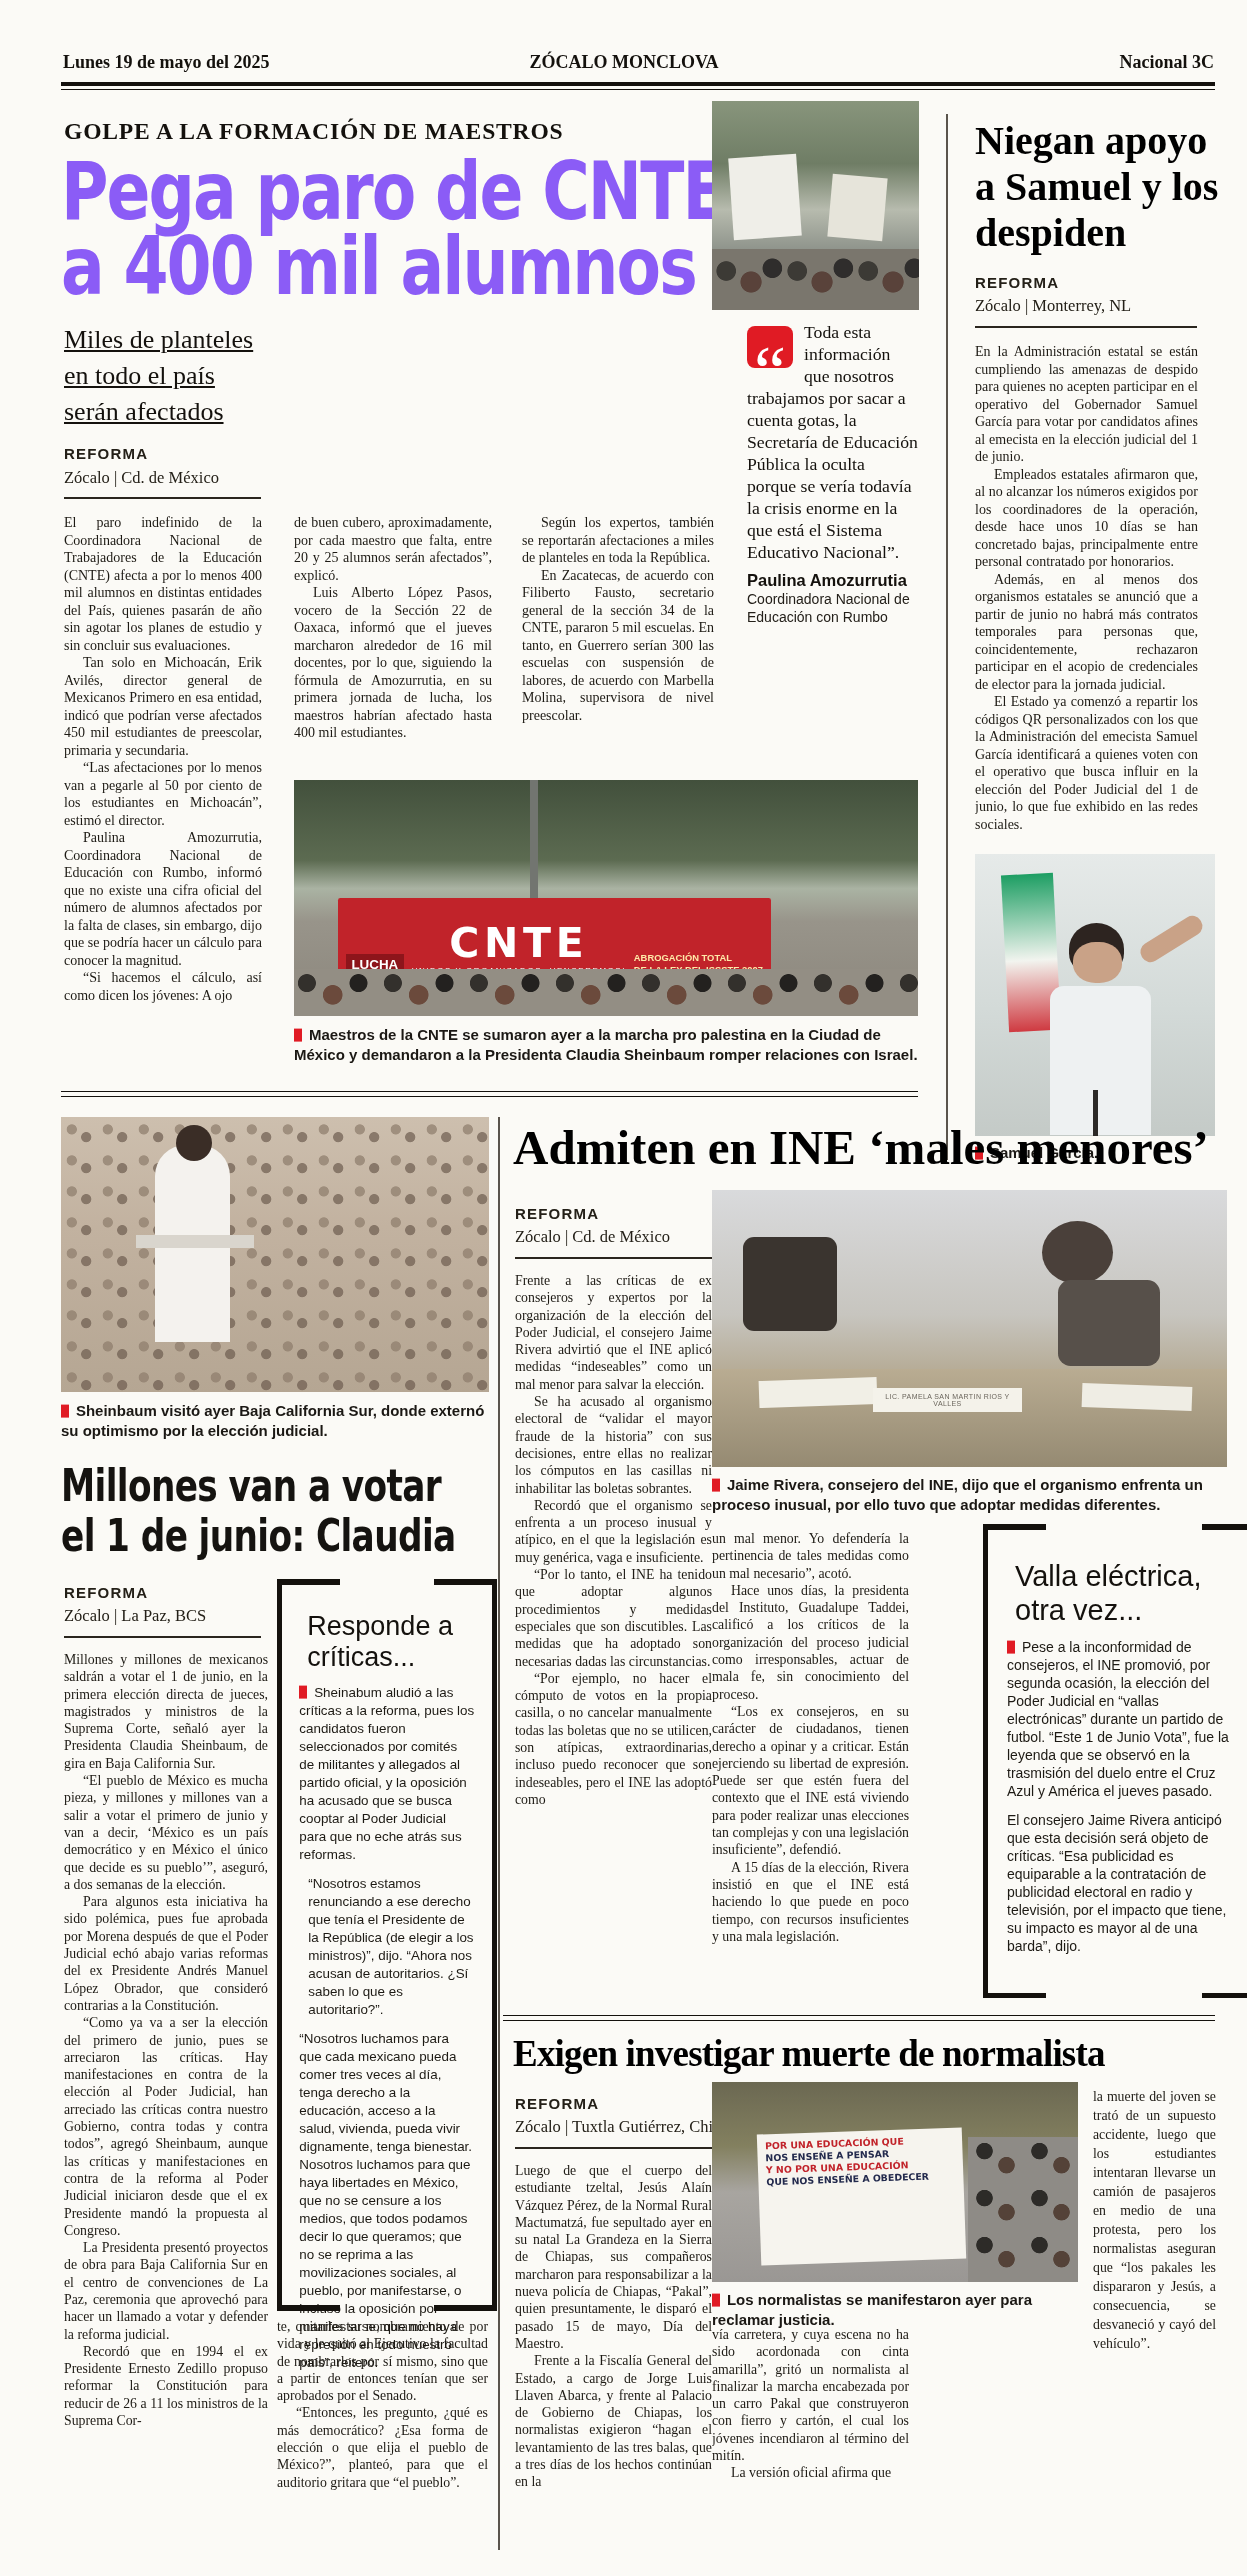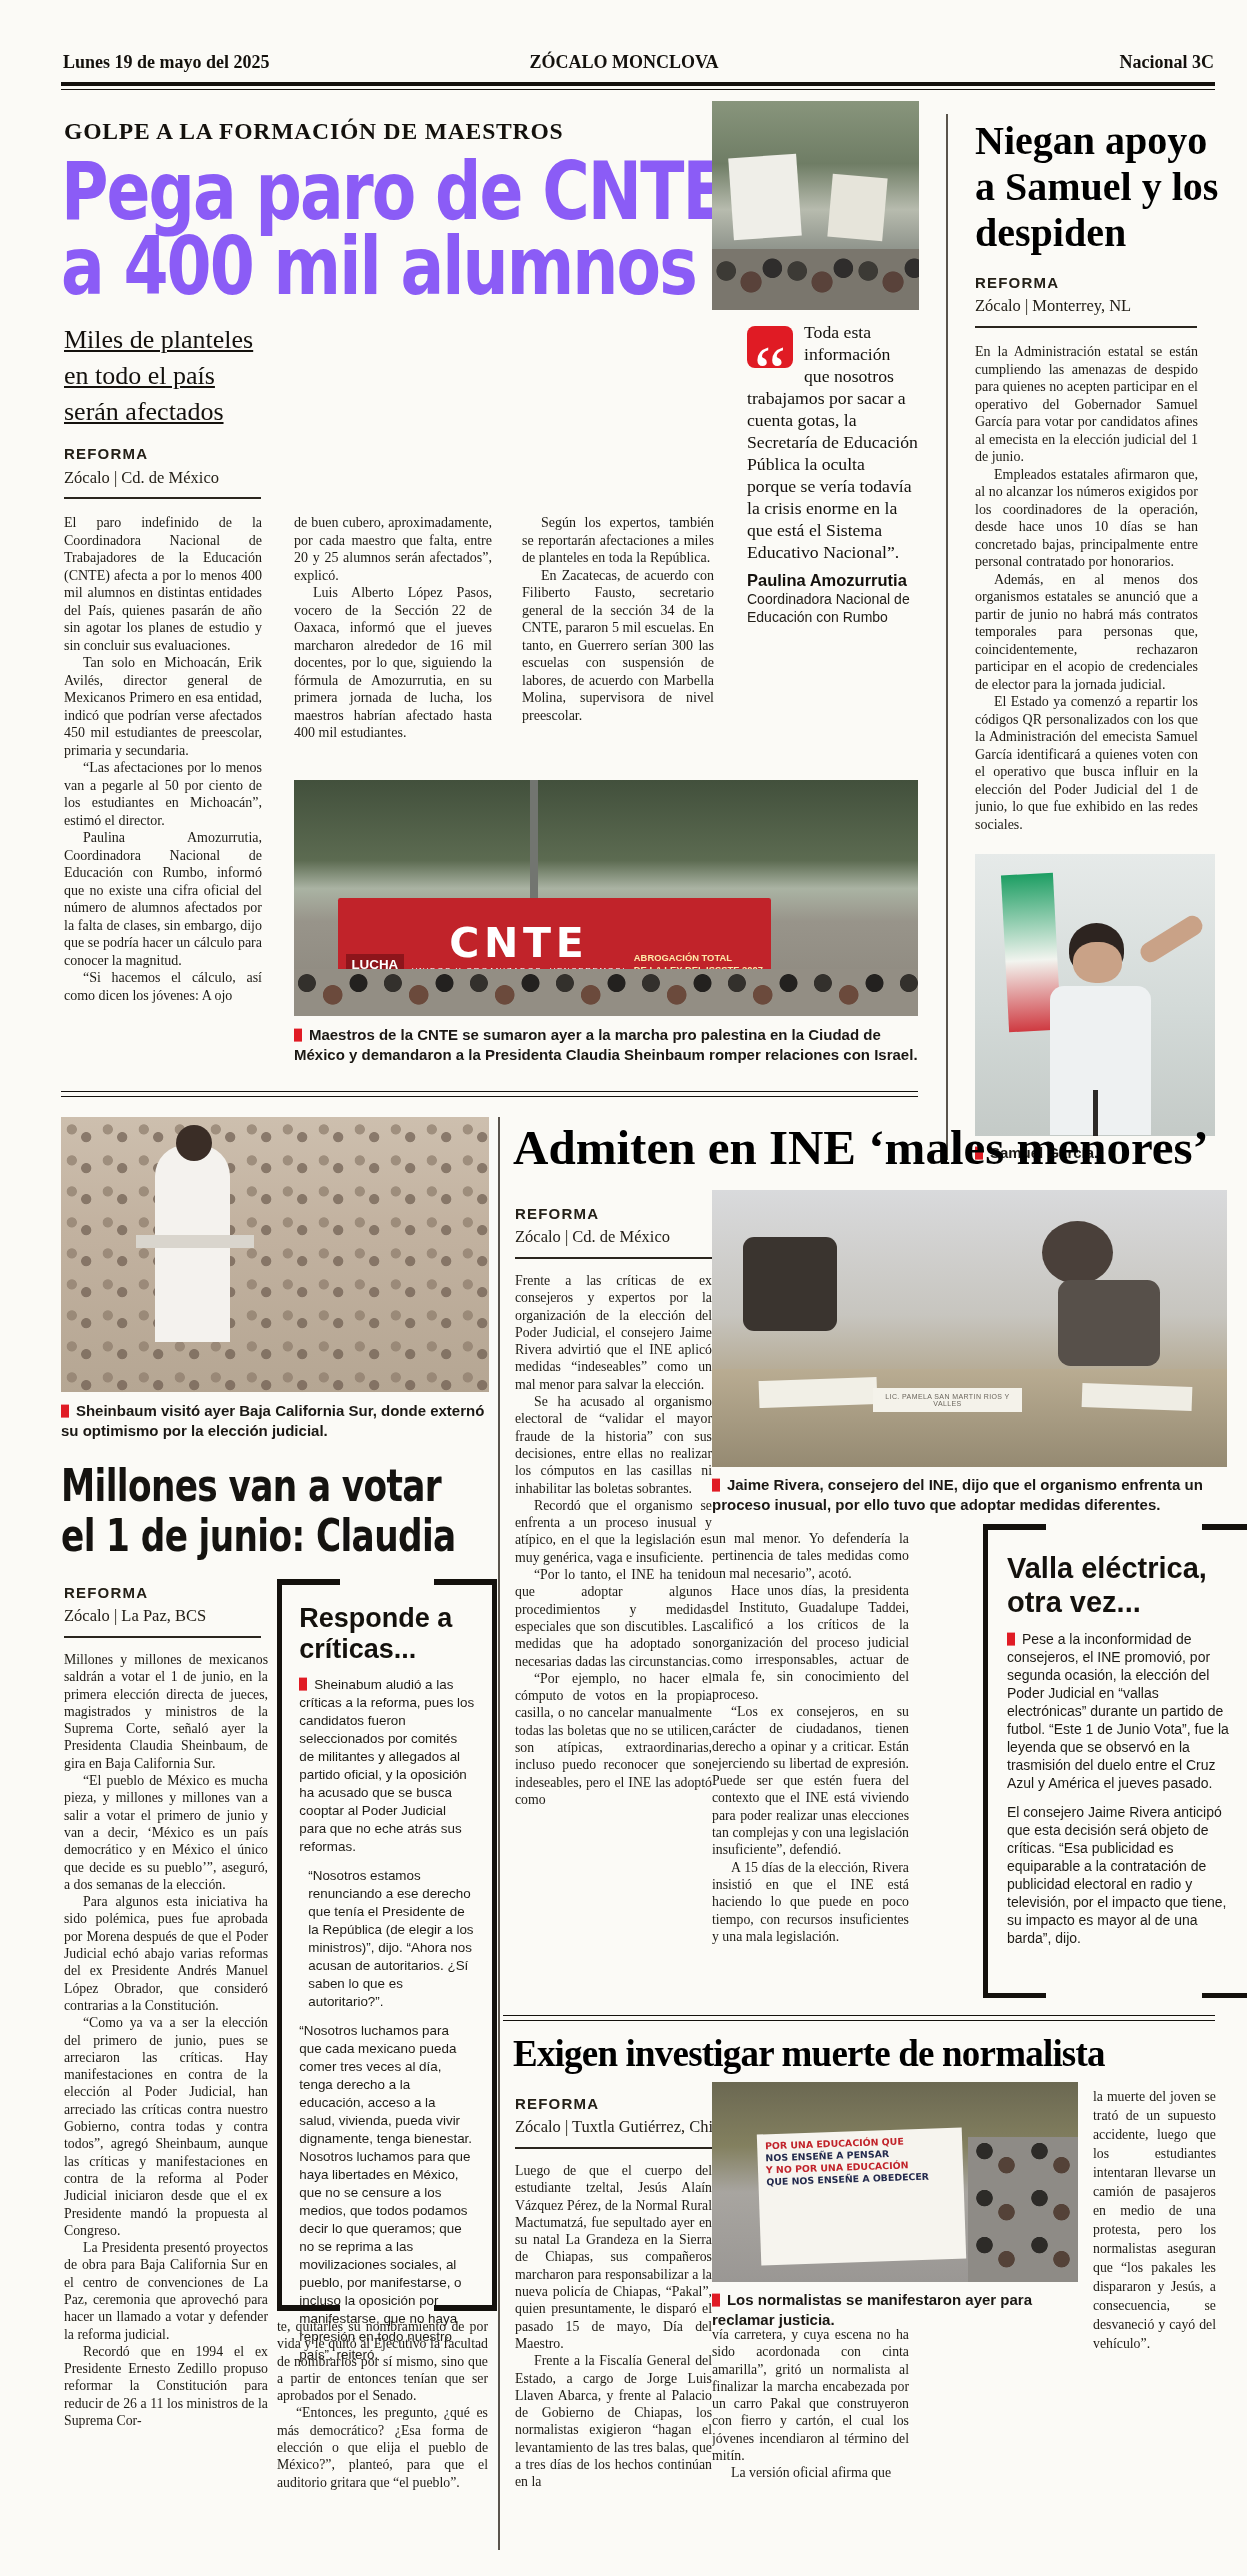--- a/index.html
+++ b/index.html
@@ -37,21 +37,21 @@
   
   .qicon{float:left;width:46px;height:42px;background:#e01b24;border-radius:7.9px;color:#ffffff;
          font-family:"Liberation Serif",serif;font-size:72px;line-height:93px;text-align:center;margin:4.7px 11px 1.6px 0;overflow:hidden;}
   .qtext{margin:0;font-size:17.7px;line-height:22px;color:#14110d;}
   .qauthor{margin:7.9px 0 0 0;font-family:"Liberation Sans",sans-serif;font-weight:700;font-size:16.5px;color:#14110d;}
   .qrole{margin:1.6px 0 0 0;font-family:"Liberation Sans",sans-serif;font-size:14px;line-height:17.3px;color:#24201a;}
   
   .nbox{border-left:5.5px solid #14110d;border-right:5.5px solid #14110d;background:#fbfaf6;}
   .bc{position:absolute;width:63px;height:5.5px;background:#14110d;}
   .bc.tl{top:0;left:-5.5px;} .bc.tr{top:0;right:-5.5px;} .bc.bl{bottom:0;left:-5.5px;} .bc.br{bottom:0;right:-5.5px;}
-  .box-title{margin:0;font-family:"Liberation Sans",sans-serif;font-weight:700;font-size:29px;line-height:34px;color:#14110d;}
+  .box-title{margin:8px;font-family:"Liberation Sans",sans-serif;font-weight:400;font-size:29px;line-height:34px;color:#14110d;}
   .box-p{margin:11px 0 0 0;font-family:"Liberation Sans",sans-serif;font-size:14px;line-height:18px;color:#1d1a14;text-align:left;}
   
   .photo{overflow:hidden;background:#9a9a92;}
   .layer{position:absolute;}
   .march-banner{background:#c1232a;border-radius:2.4px;display:flex;align-items:center;padding:6.3px 7.9px;gap:7.9px;}
   .mb-left{background:#8d151b;color:#fff;font-family:"Liberation Sans",sans-serif;font-weight:700;font-size:13.4px;padding:3.1px 5.5px;}
   .mb-center{color:#fff;font-family:"DejaVu Sans",sans-serif;font-weight:700;font-size:41px;letter-spacing:4.7px;line-height:41px;}
   .mb-stack{display:flex;flex-direction:column;color:#ffe9a8;font-family:"Liberation Sans",sans-serif;font-weight:700;font-size:9.4px;line-height:11.8px;}
   .mb-sub{color:#ffffff;font-family:"Liberation Sans",sans-serif;font-size:7.9px;letter-spacing:1.6px;margin-top:2.4px;}
   .nameplate{background:#f4f2ea;color:#6a655c;font-family:"Liberation Sans",sans-serif;font-size:7px;letter-spacing:0.4px;

